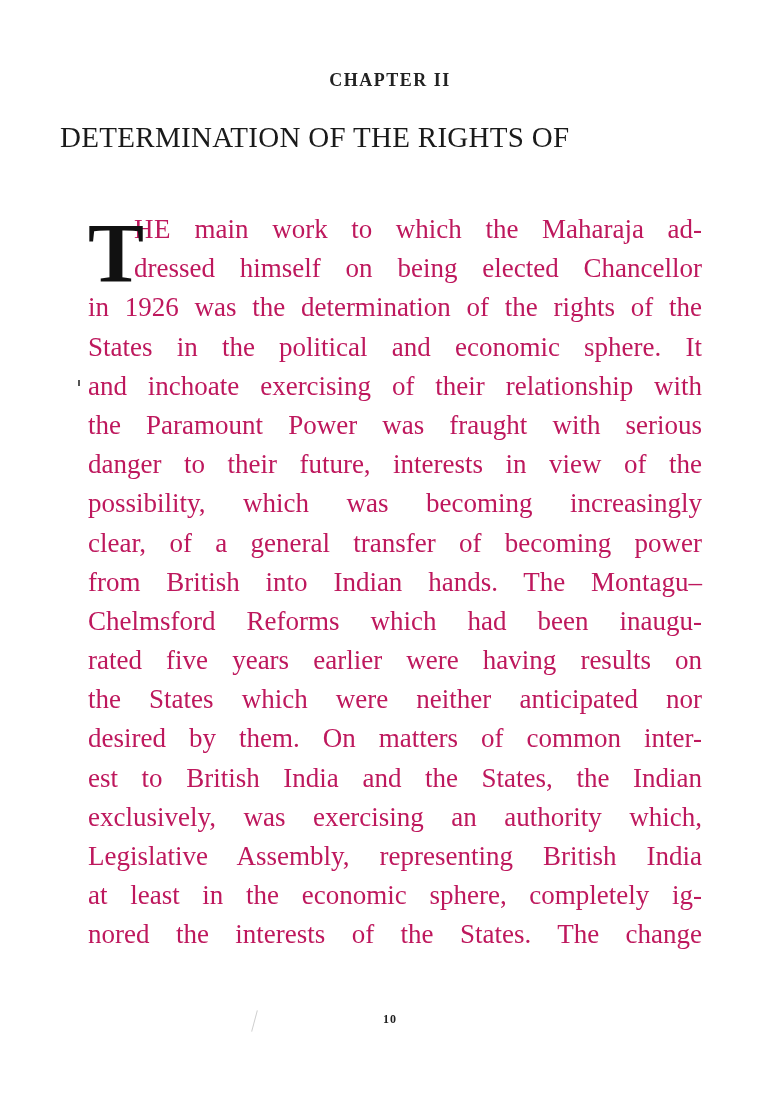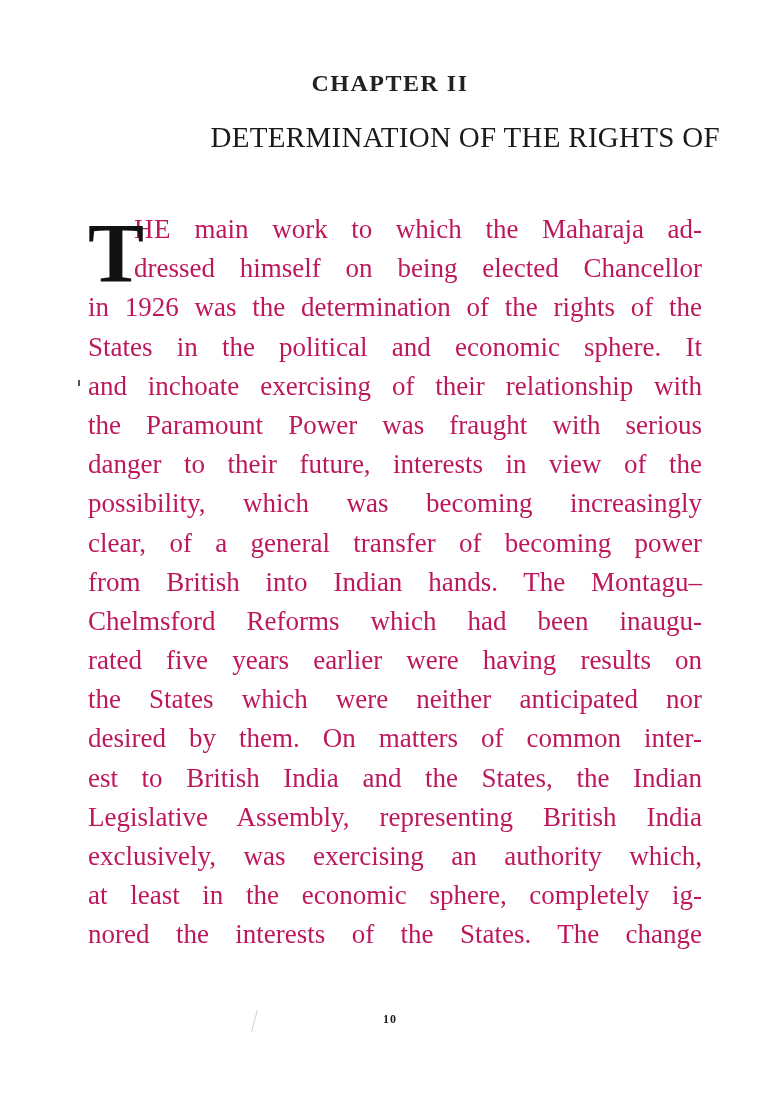--- a/index.html
+++ b/index.html
@@ -20,31 +20,31 @@
       left: 0; top: 0;
       width: 780px;
       height: 1108px;
     }
     .chapter-label {
       position: absolute;
       top: 70px;
       left: 0;
       width: 780px;
       text-align: center;
-      font-size: 24px;
+      font-size: 18px;
       letter-spacing: 1.5px;
       font-weight: bold;
       color: #222;
     }
     .chapter-title {
       position: absolute;
       top: 118px;
       left: 60px;
       width: 660px;
-      text-align: right;
+      text-align: left;
       font-size: 29px;
       line-height: 39px;
       letter-spacing: 0.3px;
       color: #1a1a1a;
     }
     .body-text {
       position: absolute;
       top: 210px;
       left: 88px;
       width: 614px;
@@ -133,22 +133,22 @@
     <span class="line">the Paramount Power was fraught with serious</span>
     <span class="line">danger to their future, interests in view of the</span>
     <span class="line">possibility, which was becoming increasingly</span>
     <span class="line">clear, of a general transfer of becoming power</span>
     <span class="line">from British into Indian hands.  The Montagu–</span>
     <span class="line">Chelmsford Reforms which had been inaugu-</span>
     <span class="line">rated five years earlier were having results on</span>
     <span class="line">the States which were neither anticipated nor</span>
     <span class="line">desired by them.  On matters of common inter-</span>
     <span class="line">est to British India and the States, the Indian</span>
+    <span class="line">exclusively, was exercising an authority which,</span>
     <span class="line">Legislative Assembly, representing British India</span>
-    <span class="line">exclusively, was exercising an authority which,</span>
     <span class="line">at least in the economic sphere, completely ig-</span>
     <span class="line last">nored the interests of the States.  The change</span>
   </div>
 
   <div class="scan-mark"></div>
 
   <div class="page-number">10</div>
 
 </div>
 

